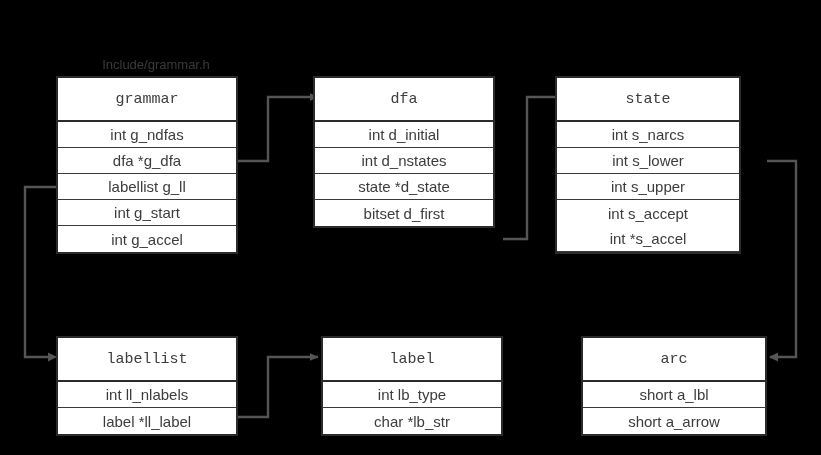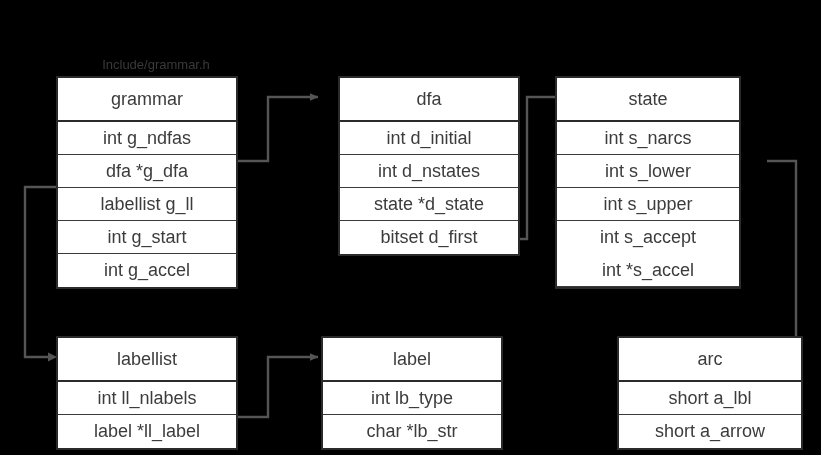--- a/index.html
+++ b/index.html
@@ -39,31 +39,32 @@
     position: absolute;
     background: #ffffff;
     border: 2px solid #2b2b2b;
     box-sizing: border-box;
   }
   .struct-title {
     height: 44px;
     display: flex;
     align-items: center;
     justify-content: center;
-    font-size: 18px;
+    font-size: 15px;
     color: #3c3c3c;
     border-bottom: 2px solid #2b2b2b;
     box-sizing: border-box;
+    font-family: Liberation Mono, monospace;
   }
   .struct-field {
-    height: 33px;
+    height: 26px;
     display: flex;
     align-items: center;
     justify-content: center;
-    font-size: 18px;
+    font-size: 15px;
     color: #3c3c3c;
     border-bottom: 1.5px solid #3a3a3a;
     box-sizing: border-box;
   }
   .struct-field.last {
     border-bottom: none;
   }
 </style>
 </head>
 <body>
@@ -107,21 +108,21 @@
 
   <div id="boxes">
       <div class="struct-box" style="left: 56px; top: 76px; width: 182px;">
         <div class="struct-title">grammar</div>
         <div class="struct-field">int g_ndfas</div>
         <div class="struct-field">dfa *g_dfa</div>
         <div class="struct-field">labellist g_ll</div>
         <div class="struct-field">int g_start</div>
         <div class="struct-field last">int g_accel</div>
       </div>
-      <div class="struct-box" style="left: 338px; top: 76px; width: 182px;">
+      <div class="struct-box" style="left: 313px; top: 76px; width: 182px;">
         <div class="struct-title">dfa</div>
         <div class="struct-field">int d_initial</div>
         <div class="struct-field">int d_nstates</div>
         <div class="struct-field">state *d_state</div>
         <div class="struct-field last">bitset d_first</div>
       </div>
       <div class="struct-box" style="left: 555px; top: 76px; width: 186px;">
         <div class="struct-title">state</div>
         <div class="struct-field">int s_narcs</div>
         <div class="struct-field">int s_lower</div>
@@ -132,20 +133,20 @@
       <div class="struct-box" style="left: 56px; top: 336px; width: 182px;">
         <div class="struct-title">labellist</div>
         <div class="struct-field">int ll_nlabels</div>
         <div class="struct-field last">label *ll_label</div>
       </div>
       <div class="struct-box" style="left: 321px; top: 336px; width: 182px;">
         <div class="struct-title">label</div>
         <div class="struct-field">int lb_type</div>
         <div class="struct-field last">char *lb_str</div>
       </div>
-      <div class="struct-box" style="left: 581px; top: 336px; width: 186px; margin-left: 36px;">
+      <div class="struct-box" style="left: 581px; top: 336px; width: 186px;">
         <div class="struct-title">arc</div>
         <div class="struct-field">short a_lbl</div>
         <div class="struct-field last">short a_arrow</div>
       </div>
     </div>
 
 </div>
 
 </body></html>

